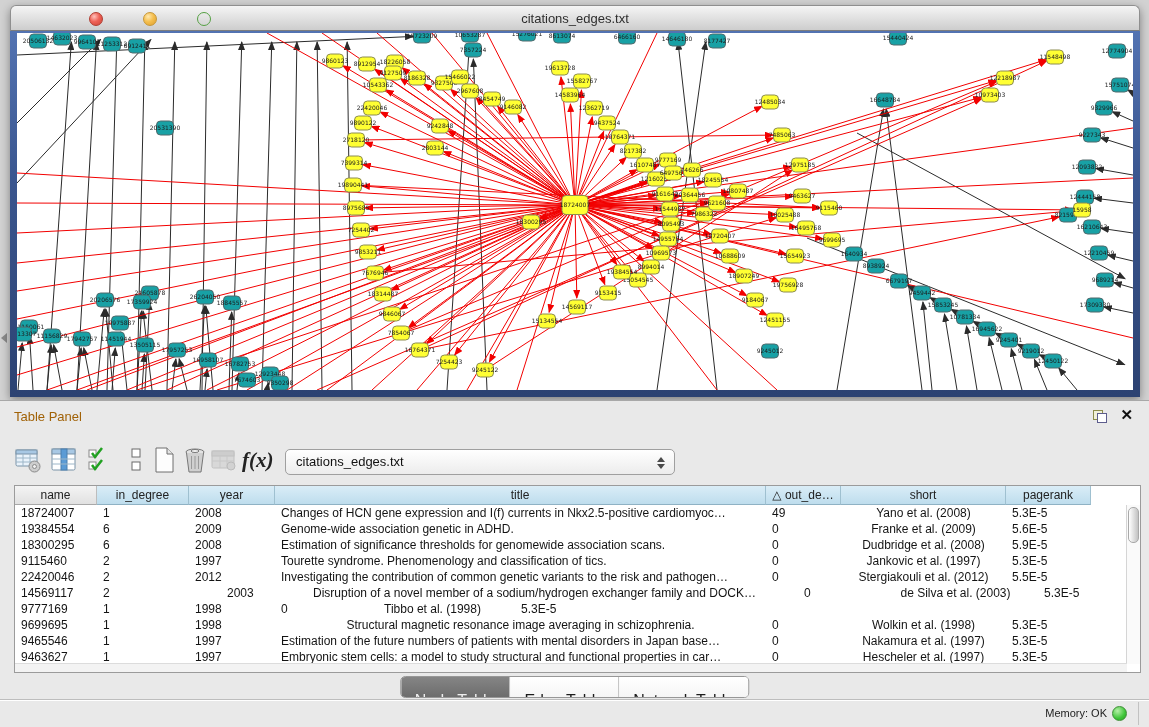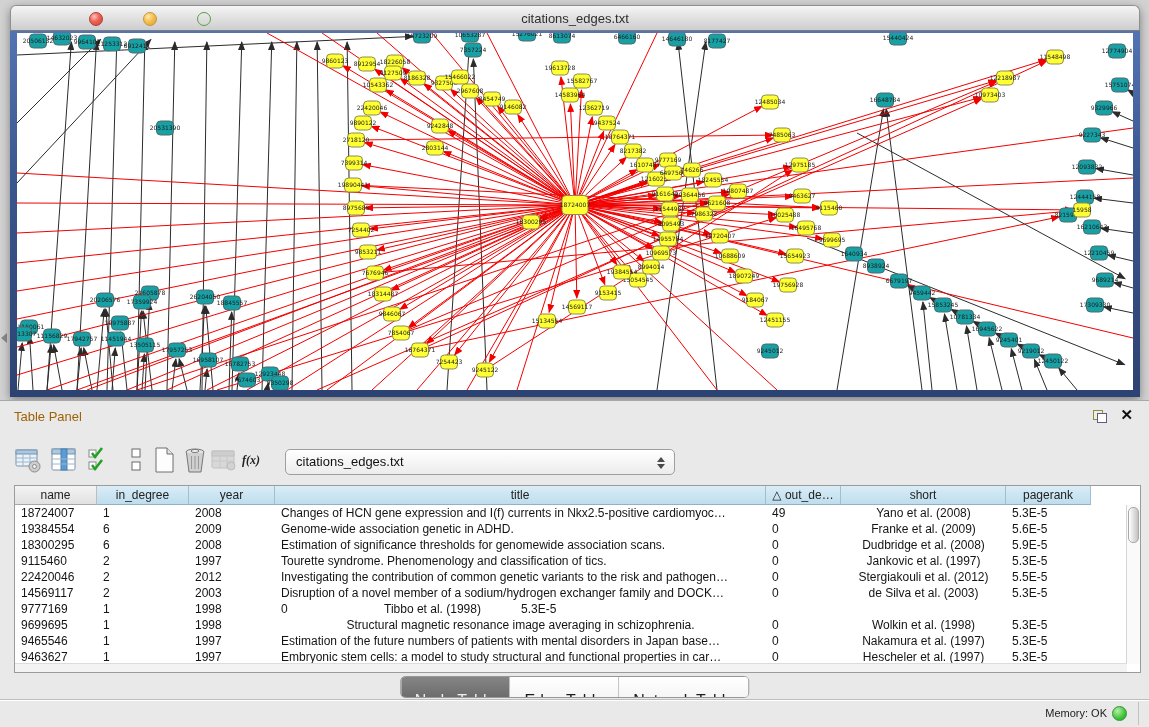--- a/index.html
+++ b/index.html
@@ -30,22 +30,22 @@
       border-top:5px solid transparent;border-bottom:5px solid transparent;border-right:6px solid #8a8a8a;}
   
   .table-panel{position:absolute;left:0;top:400px;width:1149px;height:327px;
       background:#e9e9e9;border-top:1px solid #a8a8a8;box-sizing:border-box;}
   .panel-title{position:absolute;left:14px;top:8px;font-size:13px;color:#a16207;}
   .float-icon{position:absolute;right:42px;top:9px;width:14px;height:13px;}
   .fi-back{position:absolute;left:0;top:0;width:8px;height:8px;border:1px solid #8c8c4c;background:#f0f0da;}
   .fi-front{position:absolute;right:0;bottom:0;width:8px;height:8px;border:1px solid #5d5d8d;background:#fff;}
   .close-icon{position:absolute;right:16px;top:5px;font-size:15px;font-weight:bold;color:#111;cursor:default;}
   .tool{position:absolute;top:44px;width:30px;height:30px;}
-  .fx{font-family:"Liberation Serif",serif;font-style:italic;font-weight:bold;font-size:12px;color:#222;
-      line-height:30px;text-align:left;}
+  .fx{font-family:"Liberation Serif",serif;font-style:italic;font-weight:bold;font-size:21px;color:#222;
+      line-height:30px;text-align:right;}
   .tbl-select{position:absolute;left:285px;top:48px;width:390px;height:26px;
       background:linear-gradient(#ffffff,#ececec);border:1px solid #9f9f9f;border-radius:5px;
       font-size:13px;line-height:24px;padding-left:10px;box-sizing:border-box;color:#111;}
   .stepper{position:absolute;right:9px;top:7px;}
   .step-up{width:0;height:0;border-left:4px solid transparent;border-right:4px solid transparent;
       border-bottom:5px solid #4a4a4a;margin-bottom:2px;}
   .step-down{width:0;height:0;border-left:4px solid transparent;border-right:4px solid transparent;
       border-top:5px solid #4a4a4a;}
   .tbl{position:absolute;left:14px;top:84px;width:1127px;height:188px;background:#fff;
       border:1px solid #9b9b9b;box-sizing:border-box;overflow:hidden;font-size:12px;color:#141414;}
@@ -677,21 +677,21 @@
             <div class="td" style="width: 92px; text-align: left;">2</div>
             <div class="td" style="width: 86px; text-align: left;">2012</div>
             <div class="td" style="width: 491px; text-align: left;">Investigating the contribution of common genetic variants to the risk and pathogen…</div>
             <div class="td" style="width: 75px; text-align: left;">0</div>
             <div class="td" style="width: 165px; text-align: center;">Stergiakouli et al. (2012)</div>
             <div class="td" style="width: 85px; text-align: left;">5.5E-5</div>
           </div>
           <div class="trow">
             <div class="td" style="width: 82px; text-align: left;">14569117</div>
             <div class="td" style="width: 92px; text-align: left;">2</div>
-            <div class="td" style="width: 86px; text-align: left;">2003</div>
+            <div class="td" style="width: 86px; text-align: left; margin-left: 32px;">2003</div>
             <div class="td" style="width: 491px; text-align: left;">Disruption of a novel member of a sodium/hydrogen exchanger family and DOCK…</div>
             <div class="td" style="width: 75px; text-align: left;">0</div>
             <div class="td" style="width: 165px; text-align: center;">de Silva et al. (2003)</div>
             <div class="td" style="width: 85px; text-align: left;">5.3E-5</div>
           </div>
           <div class="trow">
             <div class="td" style="width: 82px; text-align: left;">9777169</div>
             <div class="td" style="width: 92px; text-align: left;">1</div>
             <div class="td" style="width: 86px; text-align: left;">1998</div>
             <div class="td" style="width: 75px; text-align: left;">0</div>

